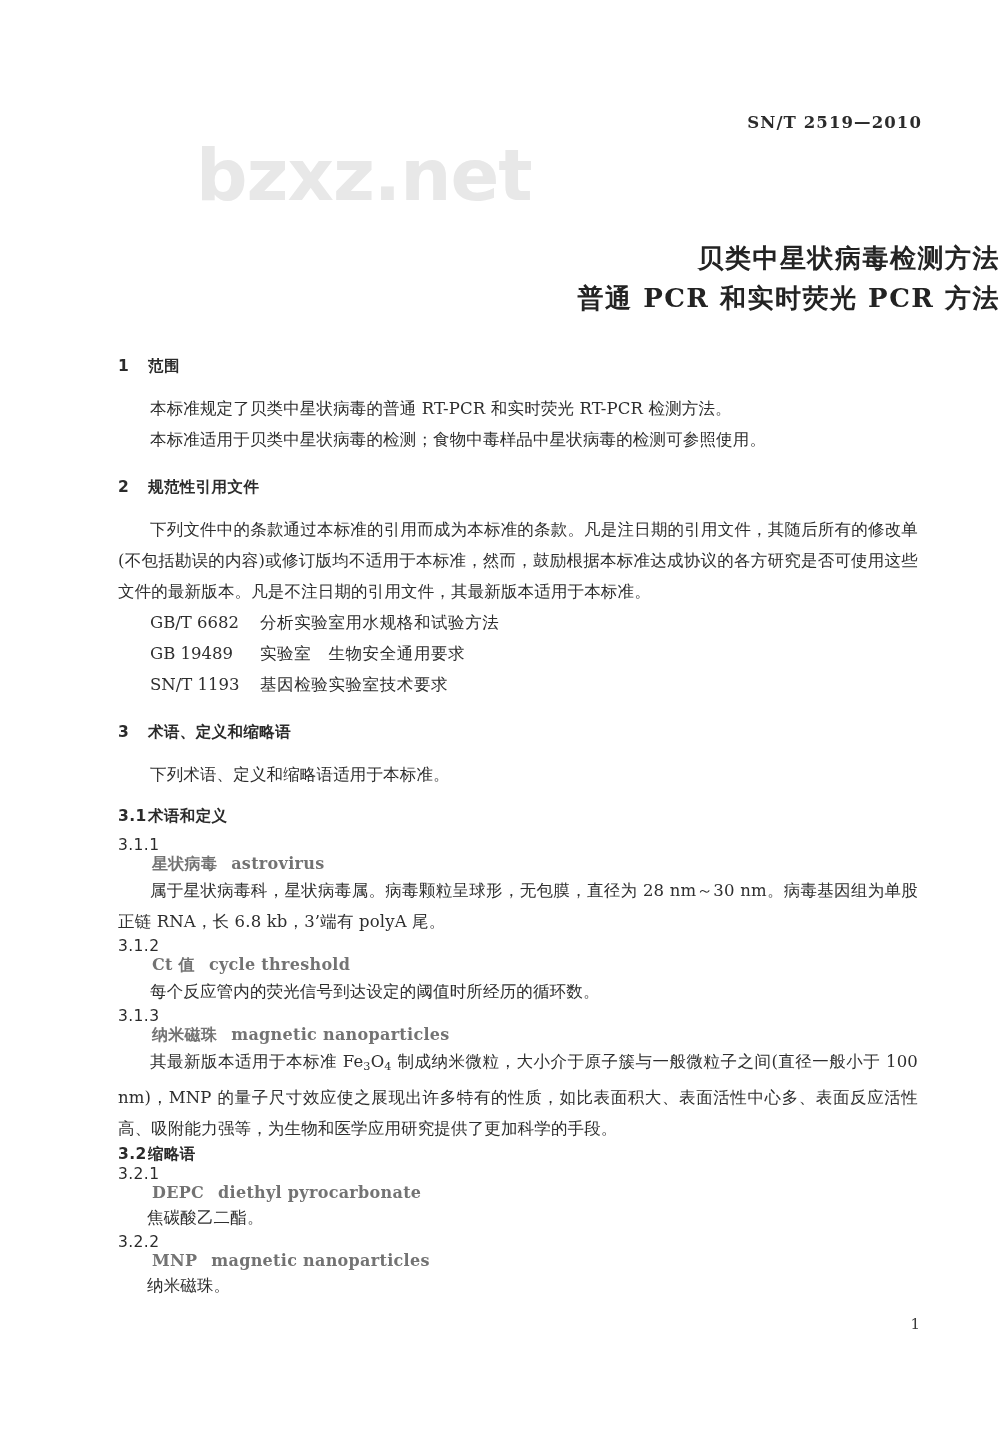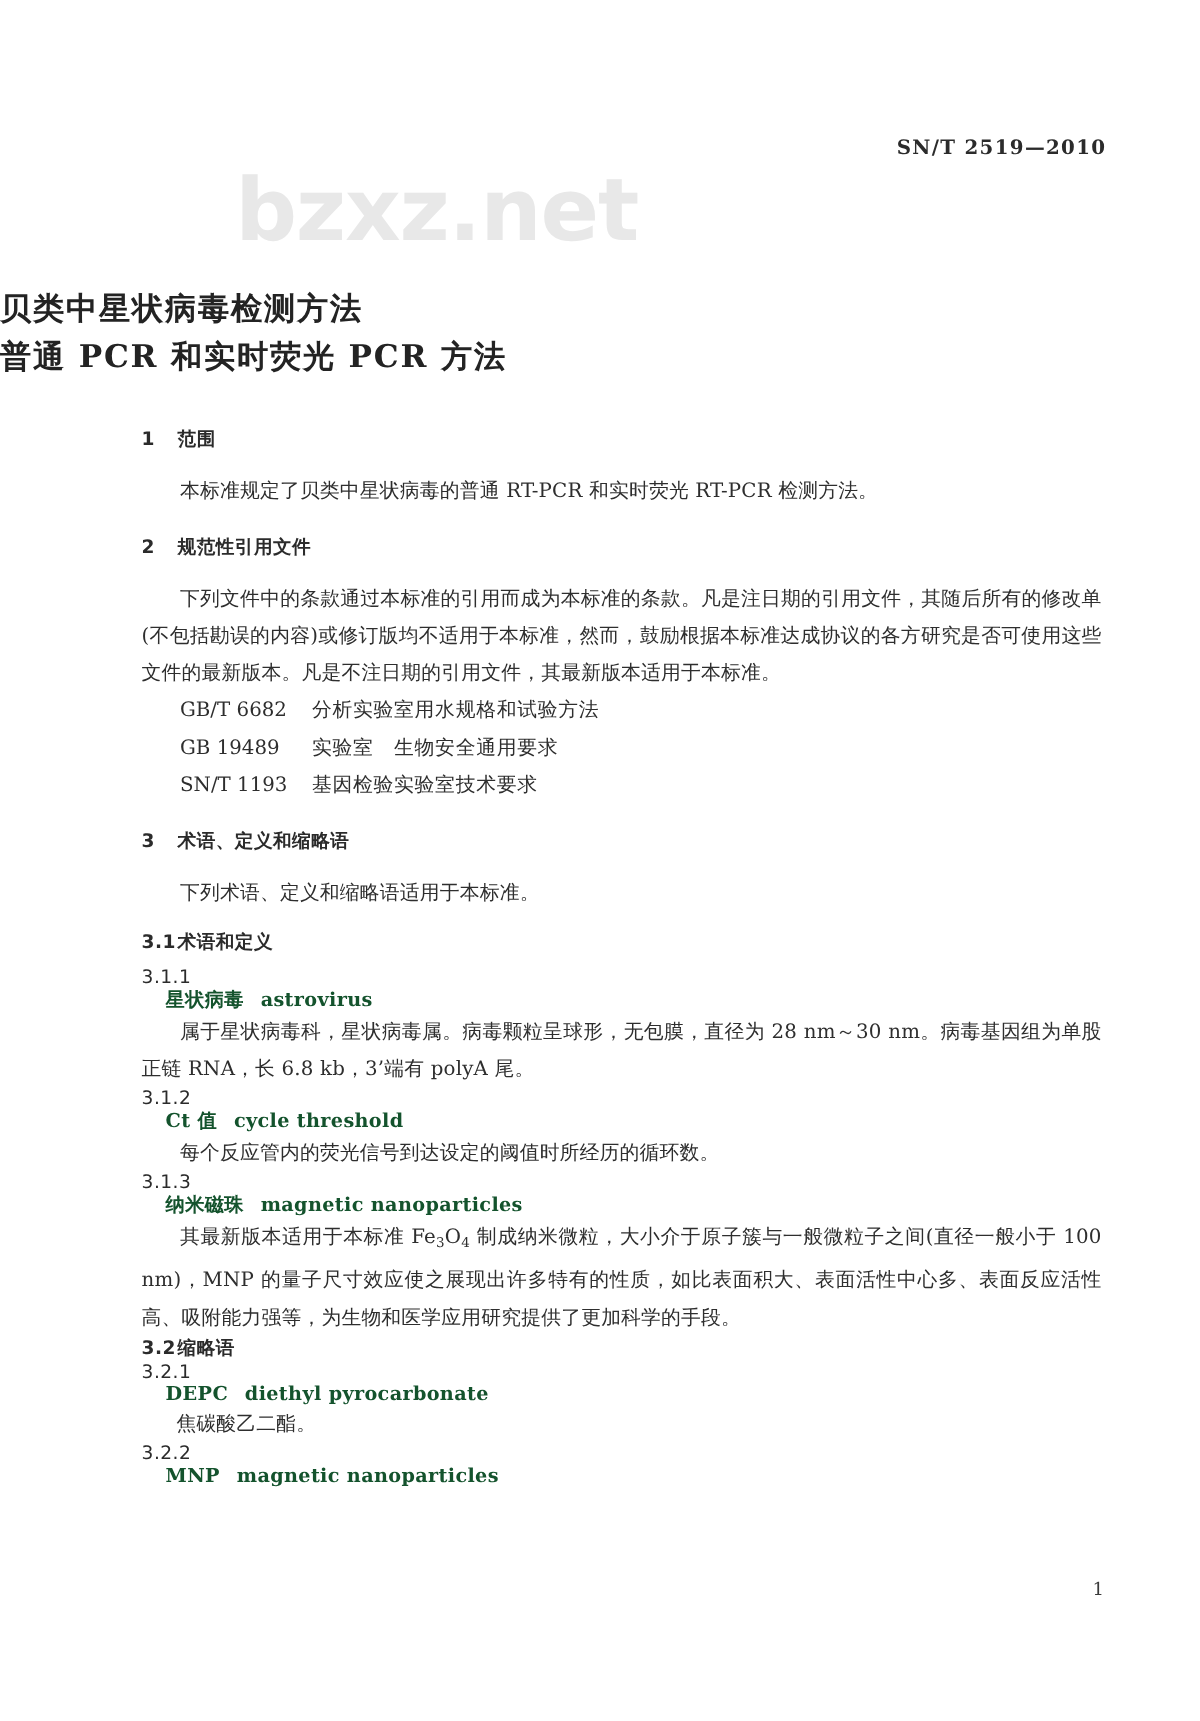--- a/index.html
+++ b/index.html
@@ -49,21 +49,21 @@
     user-select: none;
     white-space: nowrap;
   }
 
   
   .title-block {
     position: absolute;
     top: 238px;
     left: 0;
     width: 1000px;
-    text-align: left;
+    text-align: right;
   }
   .title-line {
     font-family: "DejaVu Serif", "Liberation Serif", serif;
     font-size: 26px;
     font-weight: 700;
     letter-spacing: 1.5px;
     color: #232323;
     line-height: 40px;
     white-space: nowrap;
   }
@@ -95,24 +95,24 @@
   .subnum {
     font-family: "DejaVu Sans", "Liberation Sans", sans-serif;
     font-size: 15.5px;
     font-weight: 400;
     color: #2b2b2b;
     letter-spacing: 0.4px;
   }
 
   
   .term {
-    margin-left: 20px;
+    margin-left: 34px;
     font-size: 16px;
     font-weight: 700;
-    color: #14532d;
+    color: #737373;
     letter-spacing: 0.3px;
     white-space: nowrap;
   }
   .term .en {
     font-family: "DejaVu Serif", "Liberation Serif", serif;
     margin-left: 14px;
   }
 
   
   .para {
@@ -182,20 +182,21 @@
     <div class="title-line">普通 PCR 和实时荧光 PCR 方法</div>
   </div>
 
   <div class="content">
 
     <div class="clause lvl1">
       <span class="num">1</span><span>范围</span>
     </div>
     <div class="sp-md"></div>
     <div class="line indent">本标准规定了贝类中星状病毒的普通 RT-PCR 和实时荧光 RT-PCR 检测方法。</div>
+    <div class="line indent">本标准适用于贝类中星状病毒的检测；食物中毒样品中星状病毒的检测可参照使用。</div>
 
     <div class="sp-lg"></div>
 
     <div class="clause lvl1">
       <span class="num">2</span><span>规范性引用文件</span>
     </div>
     <div class="sp-md"></div>
     <p class="para indent">下列文件中的条款通过本标准的引用而成为本标准的条款。凡是注日期的引用文件，其随后所有的修改单(不包括勘误的内容)或修订版均不适用于本标准，然而，鼓励根据本标准达成协议的各方研究是否可使用这些文件的最新版本。凡是不注日期的引用文件，其最新版本适用于本标准。</p>
 
     <div class="ref-item">
@@ -248,18 +249,19 @@
     <div class="subnum">3.2.1</div>
     <div class="term">
       <span>DEPC</span><span class="en">diethyl pyrocarbonate</span>
     </div>
     <div class="line term-body">焦碳酸乙二酯。</div>
 
     <div class="subnum">3.2.2</div>
     <div class="term">
       <span>MNP</span><span class="en">magnetic nanoparticles</span>
     </div>
+    <div class="line term-body">纳米磁珠。</div>
 
   </div>
 
   <div class="page-number">1</div>
 
 </div>
 
 </body></html>

